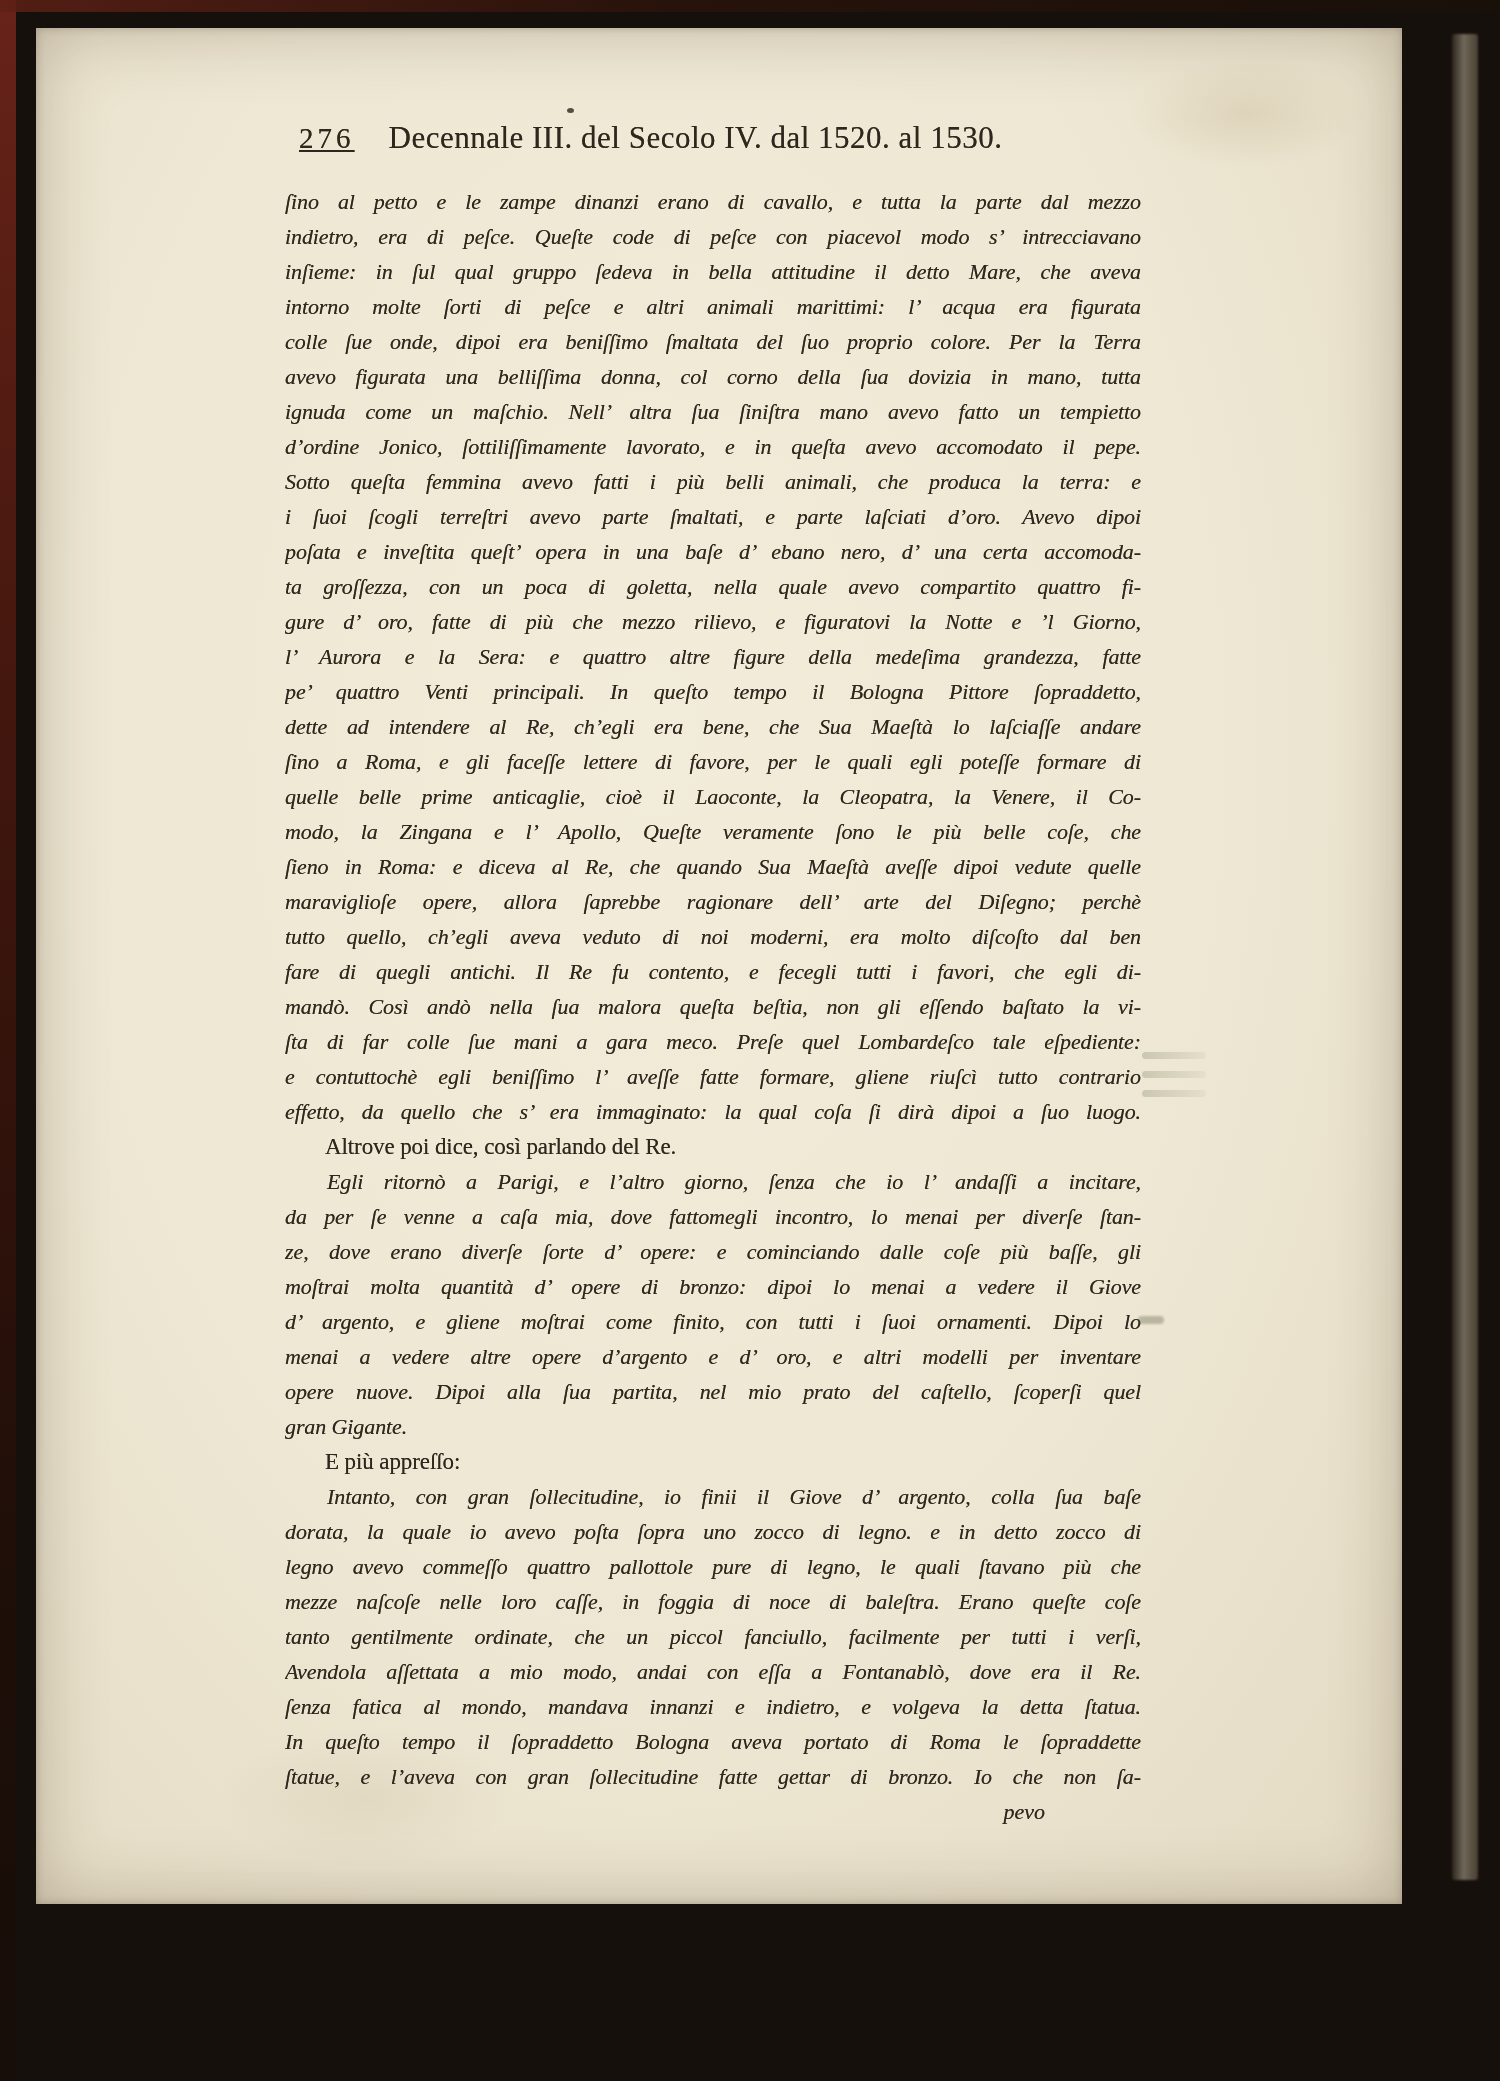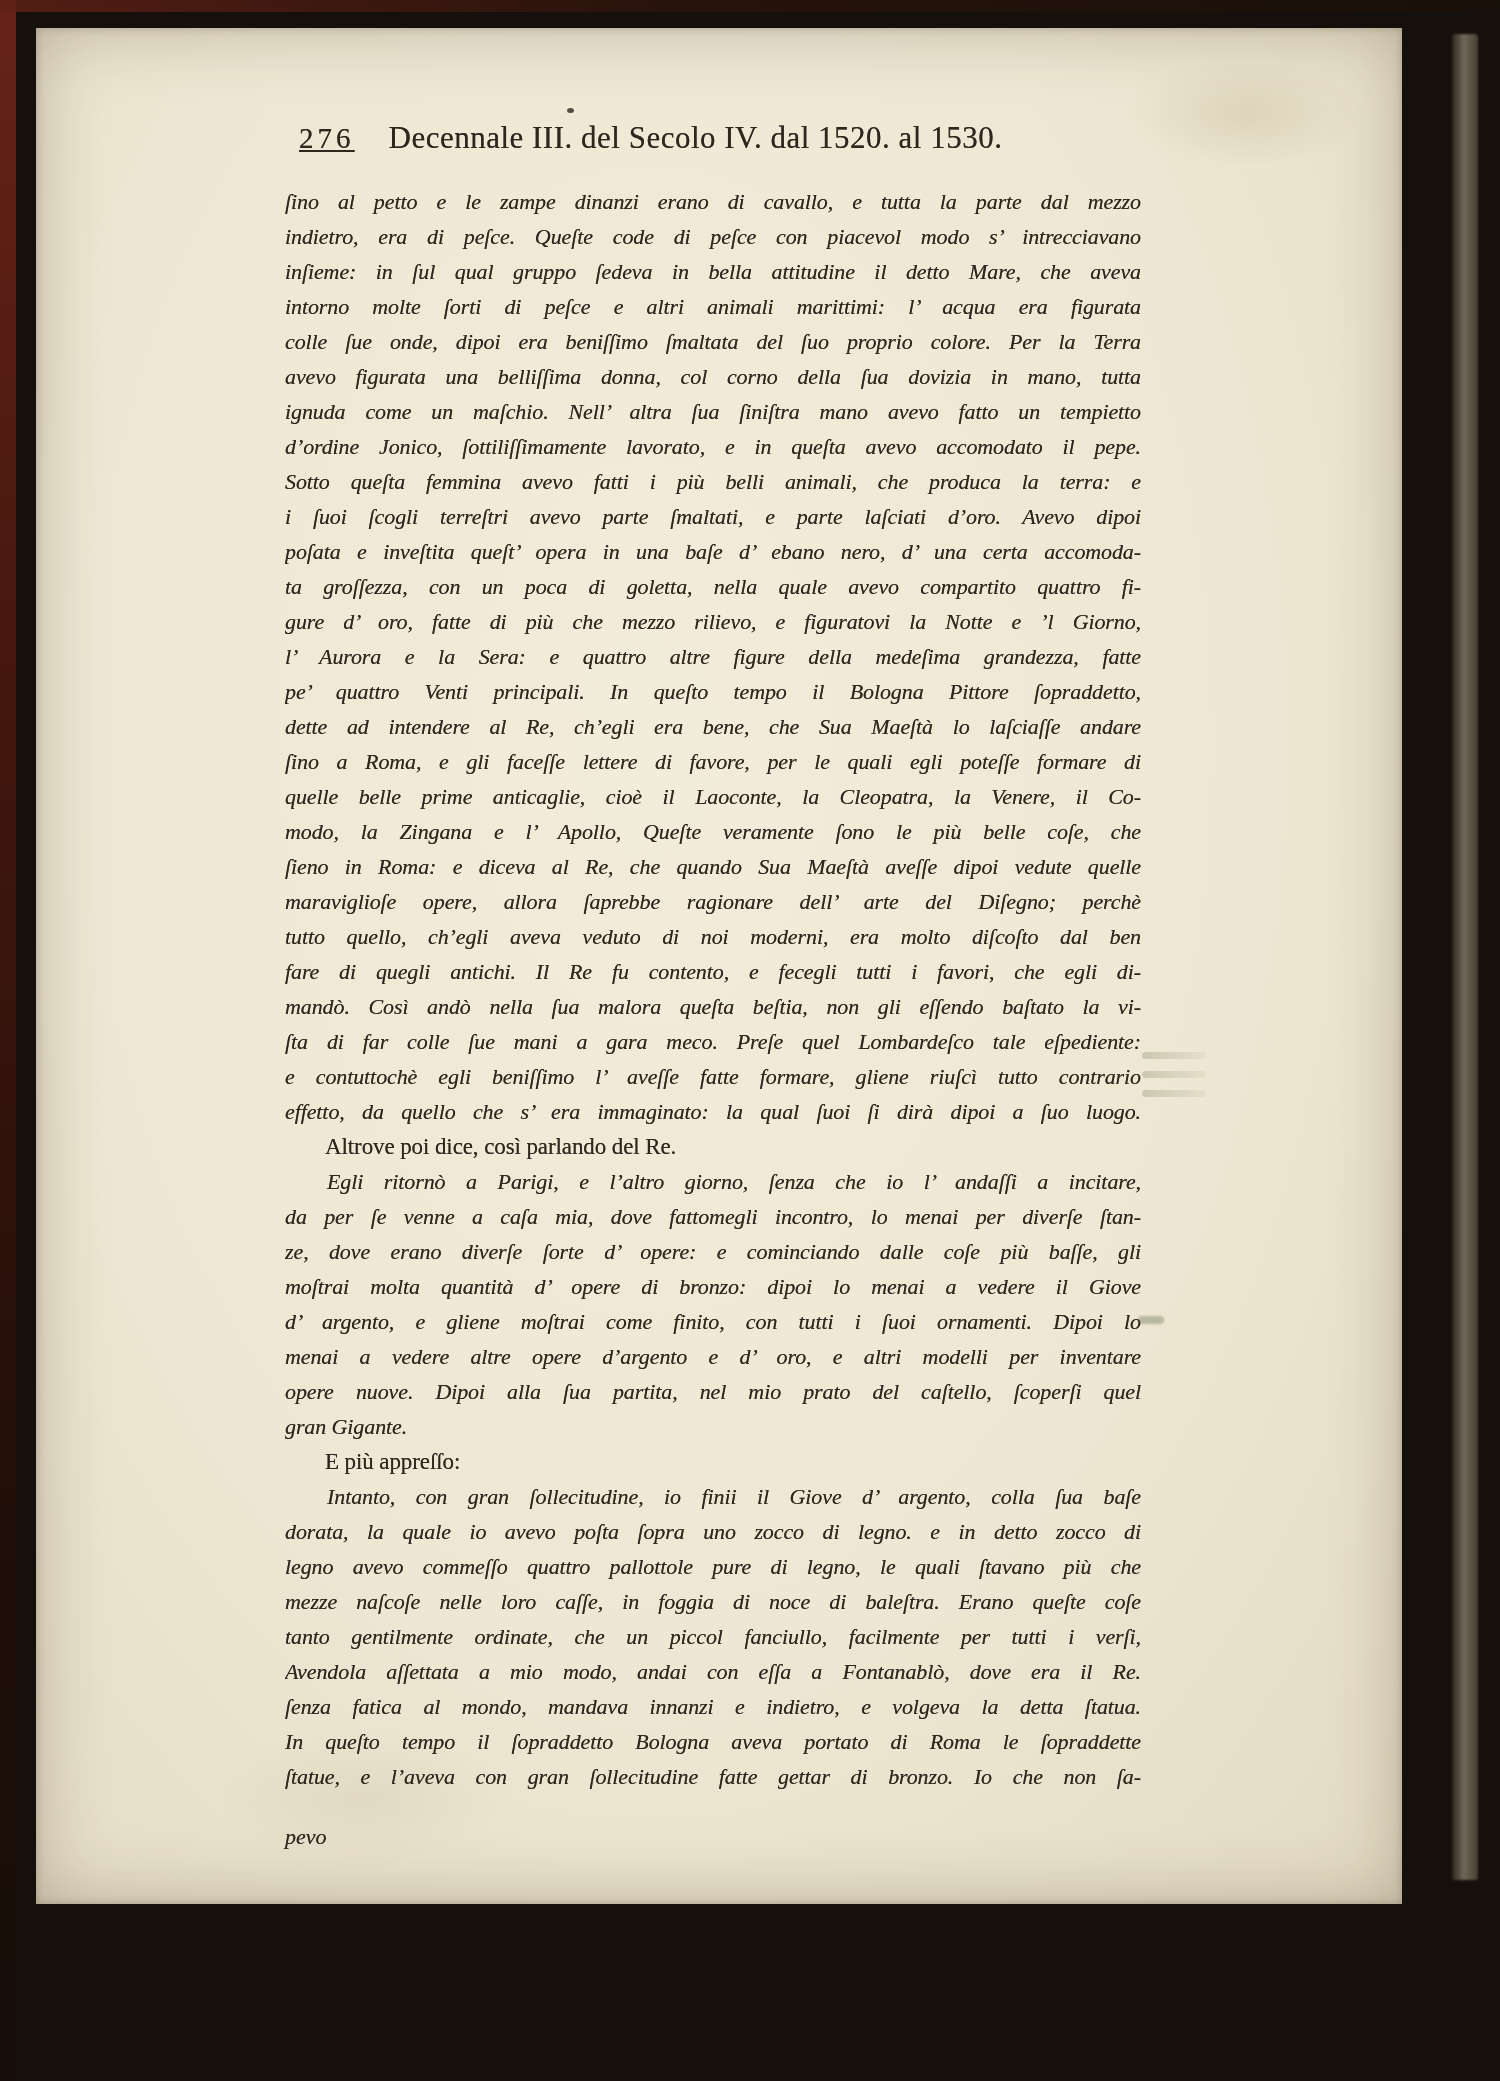--- a/index.html
+++ b/index.html
@@ -57,25 +57,24 @@
     letter-spacing:-.1px;
     text-align:justify;text-align-last:justify;
     overflow:hidden;
     text-shadow:0 0 .6px rgba(47,39,30,.7);
   }
   .line.roman{font-style:normal;font-size:23px;margin-left:40px;}
   .line.indent{text-indent:42px;}
   .line.noj{text-align:left;text-align-last:left;}
   .catchword-row{
     height:36px;line-height:36px;
-    padding-right:96px;
+    text-align:right;padding-right:96px;
     font-size:22px;font-style:italic;
     color:var(--ink,#2f271e);
     text-shadow:0 0 .6px rgba(47,39,30,.7);
-    margin-top:25px;
   }
   
   .stain-topright{
     position:absolute;left:1090px;top:30px;width:240px;height:110px;
     background:radial-gradient(ellipse,rgba(160,140,95,.18),rgba(160,140,95,0) 70%);
   }
   .speck-title{
     position:absolute;left:531px;top:80px;width:7px;height:5px;
     background:rgba(45,36,27,.8);border-radius:50%;
   }
@@ -133,21 +132,21 @@
         <div class="line">ſino a Roma, e gli faceſſe lettere di favore, per le quali egli poteſſe formare di</div>
         <div class="line">quelle belle prime anticaglie, cioè il Laoconte, la Cleopatra, la Venere, il Co-</div>
         <div class="line">modo, la Zingana e l’ Apollo,  Queſte veramente ſono le più belle coſe, che</div>
         <div class="line">ſieno in Roma: e diceva al Re, che quando Sua Maeſtà aveſſe dipoi vedute quelle</div>
         <div class="line">maraviglioſe opere, allora ſaprebbe ragionare dell’ arte del Diſegno; perchè</div>
         <div class="line">tutto quello, ch’egli aveva veduto di noi moderni, era molto diſcoſto dal ben</div>
         <div class="line">fare di quegli antichi.  Il Re fu contento, e fecegli tutti i favori, che egli di-</div>
         <div class="line">mandò.  Così andò nella ſua malora queſta beſtia, non gli eſſendo baſtato la vi-</div>
         <div class="line">ſta di far colle ſue mani a gara meco.  Preſe quel Lombardeſco tale eſpediente:</div>
         <div class="line">e contuttochè egli beniſſimo l’ aveſſe fatte formare, gliene riuſcì tutto contrario</div>
-        <div class="line">effetto, da quello che s’ era immaginato: la qual ſuoi ſi dirà dipoi a ſuo luogo.</div>
+        <div class="line">effetto, da quello che s’ era immaginato: la qual coſa ſi dirà dipoi a ſuo luogo.</div>
         <div class="line roman noj">Altrove poi dice, così parlando del Re.</div>
         <div class="line indent">Egli ritornò a Parigi, e l’altro giorno, ſenza che io l’ andaſſi a incitare,</div>
         <div class="line">da per ſe venne a caſa mia, dove fattomegli incontro, lo menai per diverſe ſtan-</div>
         <div class="line">ze, dove erano diverſe ſorte d’ opere: e cominciando dalle coſe più baſſe, gli</div>
         <div class="line">moſtrai molta quantità d’ opere di bronzo: dipoi lo menai a vedere il Giove</div>
         <div class="line">d’ argento, e gliene moſtrai come finito, con tutti i ſuoi ornamenti.  Dipoi lo</div>
         <div class="line">menai a vedere altre opere d’argento e d’ oro, e altri modelli per inventare</div>
         <div class="line">opere nuove.  Dipoi alla ſua partita, nel mio prato del caſtello, ſcoperſi quel</div>
         <div class="line noj">gran Gigante.</div>
         <div class="line roman noj">E più appreſſo:</div>

